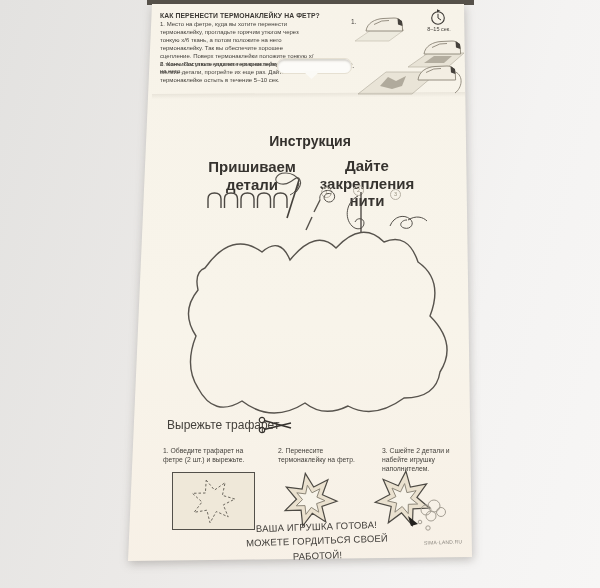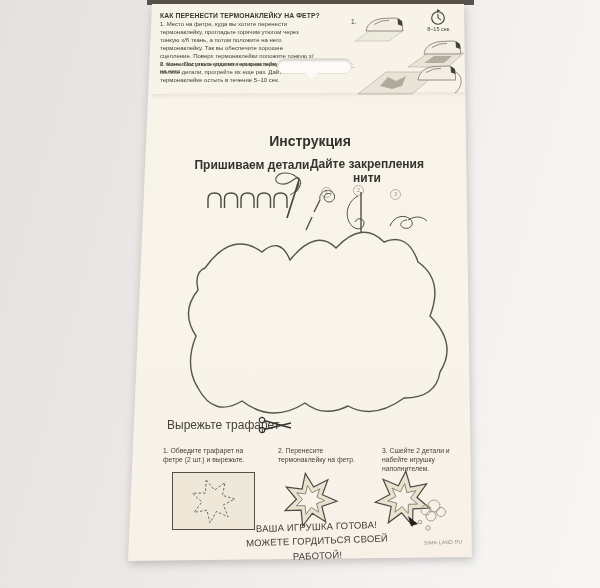--- a/index.html
+++ b/index.html
@@ -20,21 +20,21 @@
   .hdr-p{left:160px;width:155px;font-size:6px;line-height:1.32;color:#45423d;}
   .p1{top:21px;} .p2{top:61px;}
   .fig-label{font-size:6.5px;color:#45423d;}
   .f1{left:351px;top:18px;} .f2{left:349px;top:62px;}
   .timer{left:419px;top:26px;width:40px;text-align:center;font-size:5.5px;color:#45423d;}
   .euro-slot{left:277px;top:58px;width:73px;height:14px;border-radius:7px;background:#fcfbf8;
         border:1px solid #e6e0d2;box-shadow:inset 0 2px 2px rgba(90,80,65,.22);}
   .euro-tab{left:303px;top:71px;width:17px;height:8px;background:#fbfaf6;
         clip-path:polygon(0 0,100% 0,50% 100%);}
   .main-title{left:230px;top:133px;width:160px;text-align:center;font-size:14px;font-weight:bold;color:#33302c;}
-  .sub{font-size:12px;font-weight:bold;text-align:center;color:#36332f;line-height:1.18;}
+  .sub{font-size:15px;font-weight:bold;text-align:center;color:#36332f;line-height:1.18;}
   .sub-left{left:190px;top:158px;width:124px;}
   .sub-right{left:306px;top:157px;width:122px;}
   .knot-num{width:9px;height:9px;border:.8px solid #b5afa3;border-radius:50%;
         font-size:5.5px;line-height:9px;text-align:center;color:#97917f;}
   .cut-label{left:167px;top:418px;font-size:12px;color:#44413c;font-weight:500;}
   .step-text{font-size:6.8px;line-height:1.35;color:#45423d;}
   .s1{left:163px;top:446px;width:92px;} .s2{left:278px;top:446px;width:78px;} .s3{left:382px;top:446px;width:68px;}
   .rect1{left:172px;top:472px;width:83px;height:58px;background:#efe8d9;border:1.4px solid #53504a;box-sizing:border-box;}
   .footer{left:222px;top:520px;width:190px;text-align:center;font-size:9.5px;line-height:1.5;
         color:#3f3c38;transform:rotate(-2deg);letter-spacing:.2px;}

